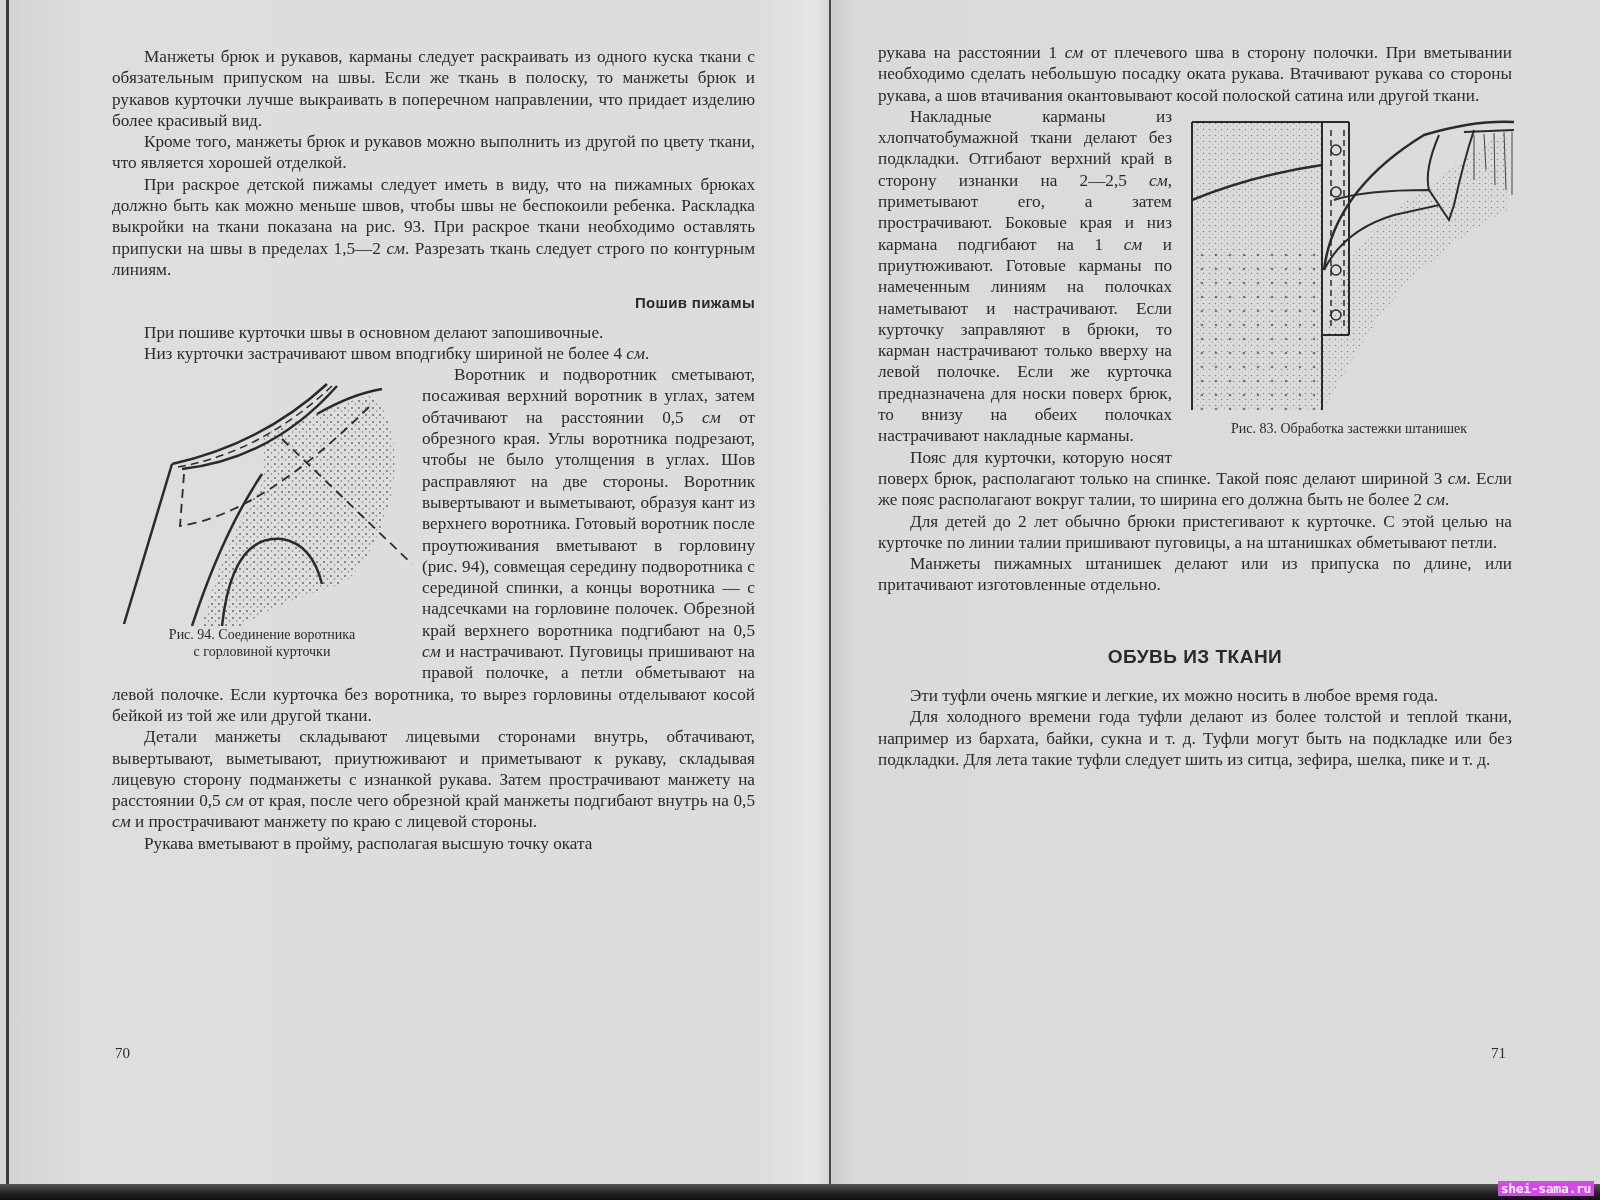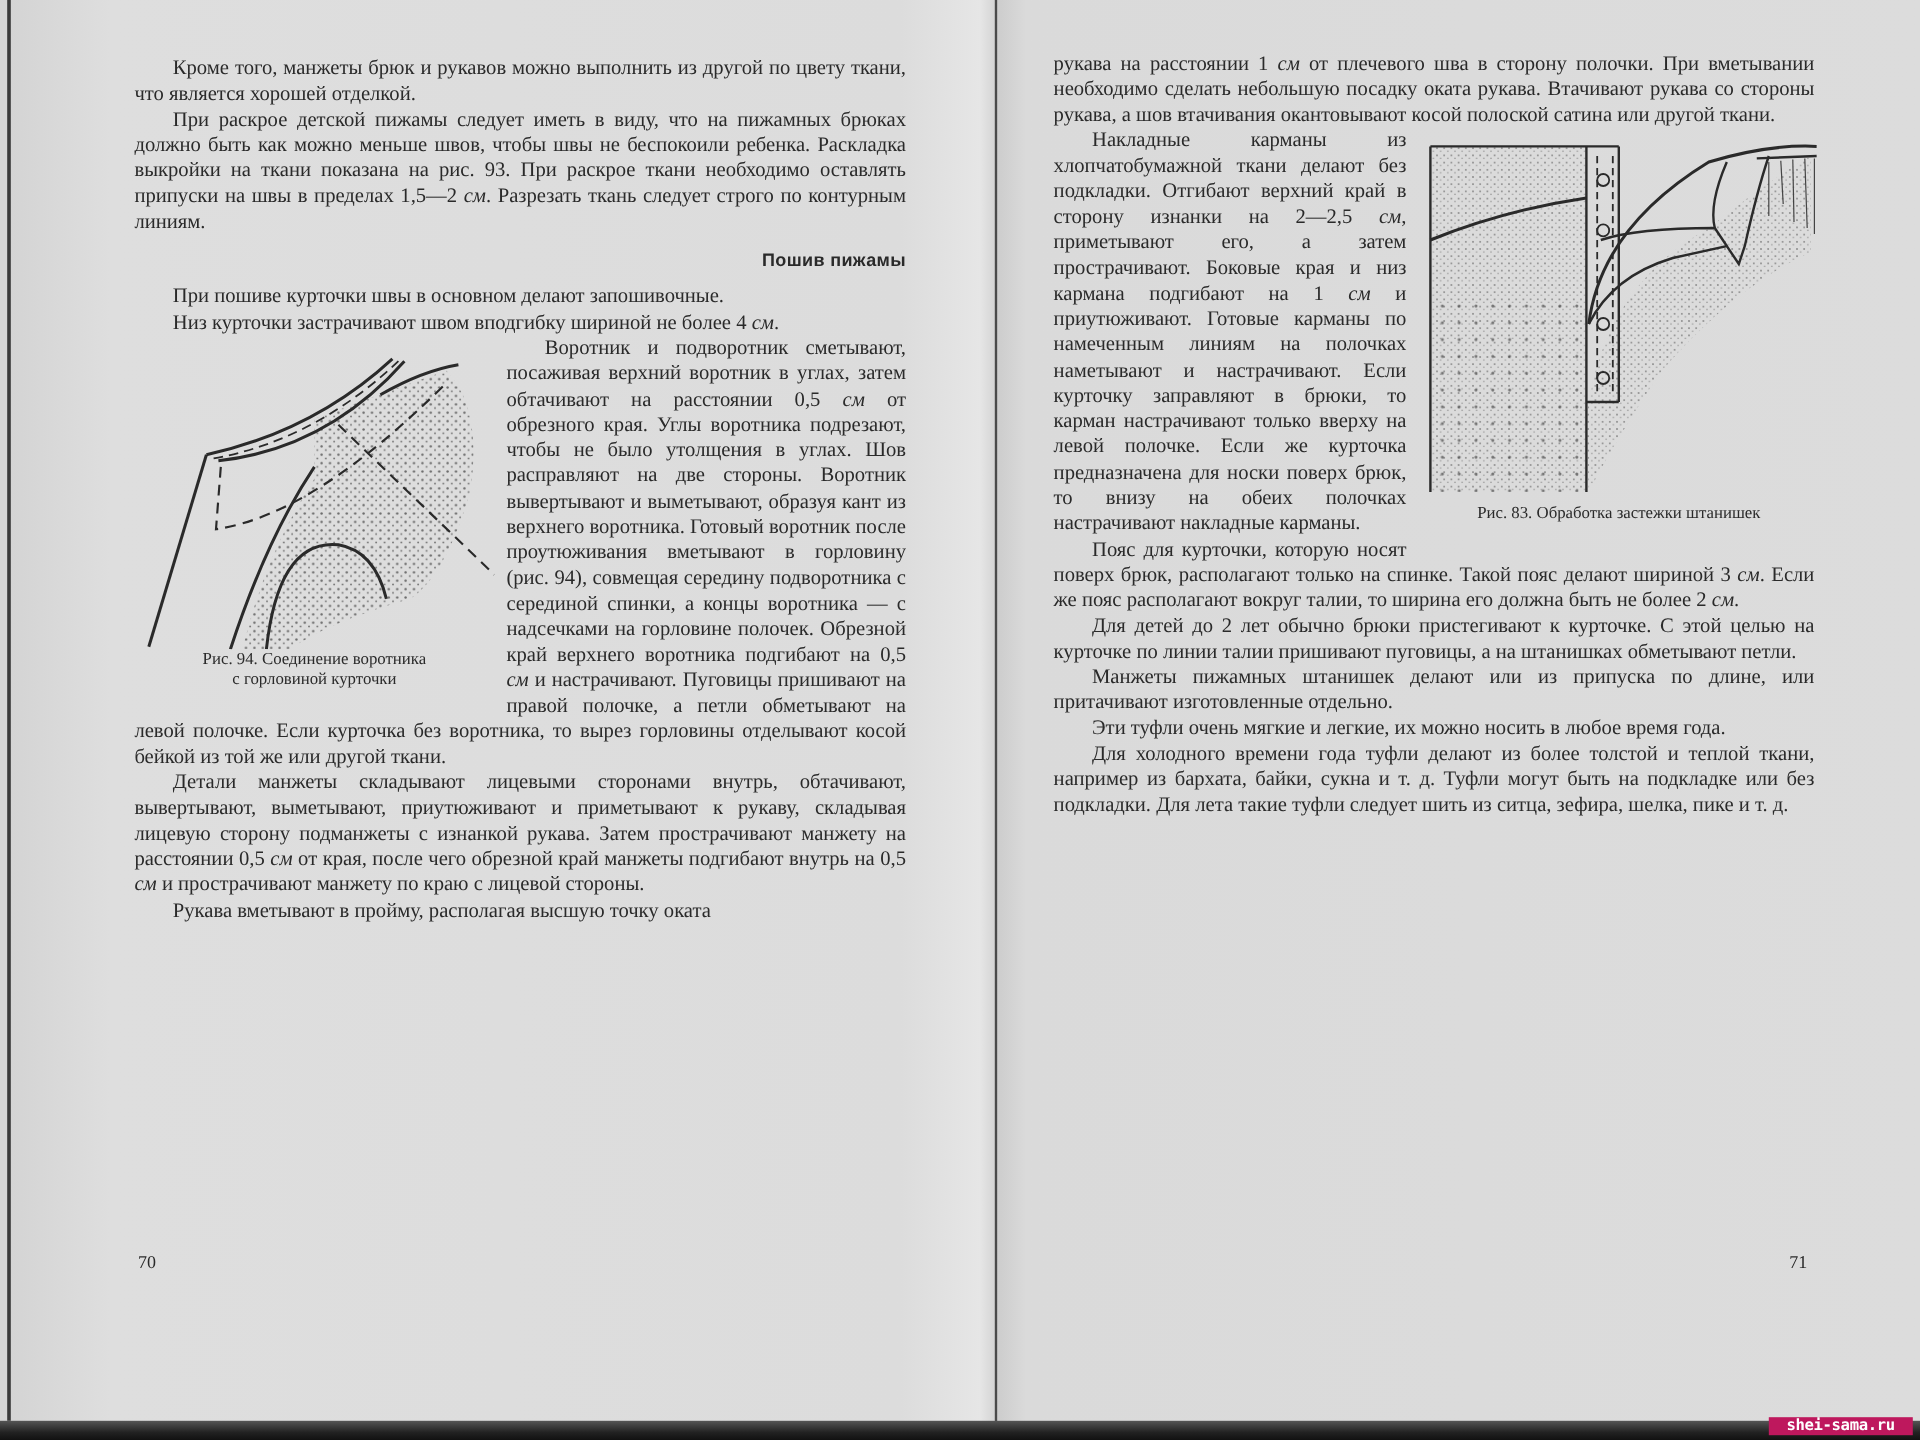--- a/index.html
+++ b/index.html
@@ -34,31 +34,32 @@
   .fig svg { display: block; }
   .caption { font-size: 14px; line-height: 17px; text-align: center; }
   em { font-style: italic; }
 
   .page-num { position: absolute; font-size: 15px; }
   .pn-left { left: 115px; top: 1045px; }
   .pn-right { left: 1491px; top: 1045px; }
   .watermark {
     position: absolute; right: 6px; bottom: 4px;
     font-family: "DejaVu Sans Mono", monospace; font-weight: bold; font-size: 13px;
-    color: #fff; background: #be185d; padding: 0 15px; letter-spacing: -0.3px;
+    color: #fff; background: #d946ef; padding: 0 3px; letter-spacing: -0.3px;
   }
 </style>
 </head>
 <body>
 
 <div class="page page-left"></div>
 <div class="page page-right"></div>
 <div class="spine"></div>
 
 <div class="col left-col">
+  <p>Манжеты брюк и рукавов, карманы следует раскраивать из одного куска ткани с обязательным припуском на швы. Если же ткань в полоску, то манжеты брюк и рукавов курточки лучше выкраивать в поперечном направлении, что придает изделию более красивый вид.</p>
   <p>Кроме того, манжеты брюк и рукавов можно выполнить из другой по цвету ткани, что является хорошей отделкой.</p>
   <p><span>При раскрое детской пижамы следует иметь в виду, что на пижамных брюках должно быть как можно меньше швов, чтобы швы не беспокоили ребенка. Раскладка выкройки на ткани показана на рис. 93. При раскрое ткани необходимо оставлять припуски на швы в пределах 1,5—2 </span><em>см</em><span>. Разрезать ткань следует строго по контурным линиям.</span></p>
 
   <h3 class="sub">Пошив пижамы</h3>
 
   <p>При пошиве курточки швы в основном делают запошивочные.</p>
   <p><span>Низ курточки застрачивают швом вподгибку шириной не более 4 </span><em>см</em><span>.</span></p>
 
   <div class="fig fig-94">
     <svg width="300" height="262" viewBox="0 0 300 262">
@@ -134,20 +135,21 @@
       </g>
     </svg>
     <div class="caption">Рис. 83. Обработка застежки штанишек</div>
   </div>
 
   <p><span>Накладные карманы из хлопчатобумажной ткани делают без подкладки. Отгибают верхний край в сторону изнанки на 2—2,5 </span><em>см</em><span>, приметывают его, а затем прострачивают. Боковые края и низ кармана подгибают на 1 </span><em>см</em><span> и приутюживают. Готовые карманы по намеченным линиям на полочках наметывают и настрачивают. Если курточку заправляют в брюки, то карман настрачивают только вверху на левой полочке. Если же курточка предназначена для носки поверх брюк, то внизу на обеих полочках настрачивают накладные карманы.</span></p>
   <p><span>Пояс для курточки, которую носят поверх брюк, располагают только на спинке. Такой пояс делают шириной 3 </span><em>см</em><span>. Если же пояс располагают вокруг талии, то ширина его должна быть не более 2 </span><em>см</em><span>.</span></p>
   <p>Для детей до 2 лет обычно брюки пристегивают к курточке. С этой целью на курточке по линии талии пришивают пуговицы, а на штанишках обметывают петли.</p>
   <p>Манжеты пижамных штанишек делают или из припуска по длине, или притачивают изготовленные отдельно.</p>
 
+  <h2 class="section">ОБУВЬ ИЗ ТКАНИ</h2>
 
   <p>Эти туфли очень мягкие и легкие, их можно носить в любое время года.</p>
   <p>Для холодного времени года туфли делают из более толстой и теплой ткани, например из бархата, байки, сукна и т. д. Туфли могут быть на подкладке или без подкладки. Для лета такие туфли следует шить из ситца, зефира, шелка, пике и т. д.</p>
 </div>
 <div class="page-num pn-right">71</div>
 
 <div class="bottom-edge"></div>
 <div class="watermark">shei-sama.ru</div>
 
 </body></html>

